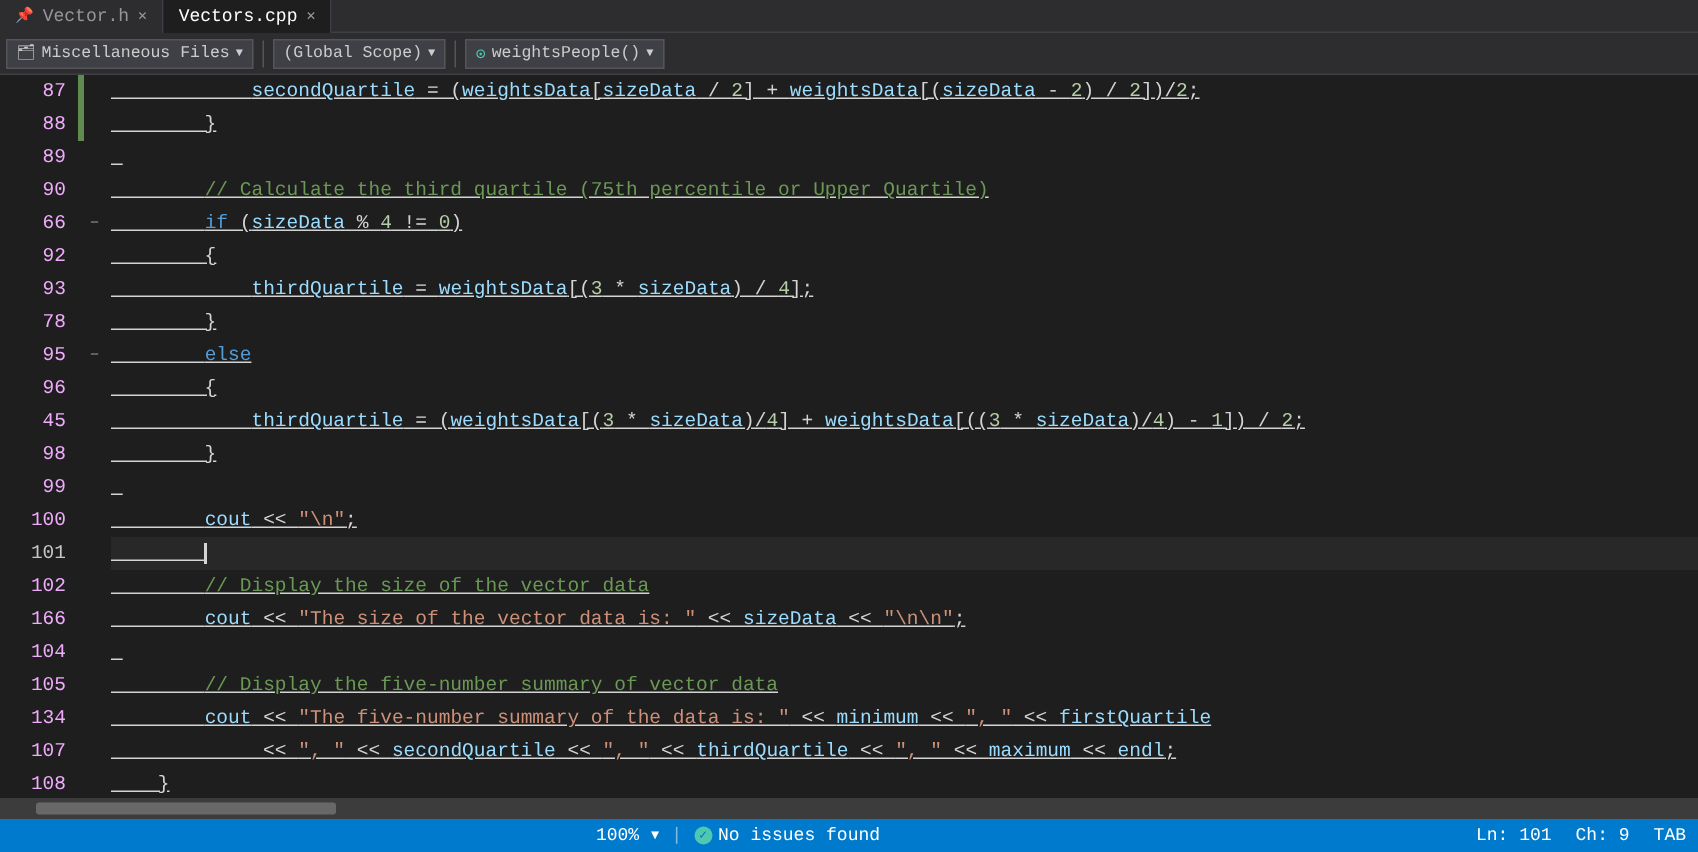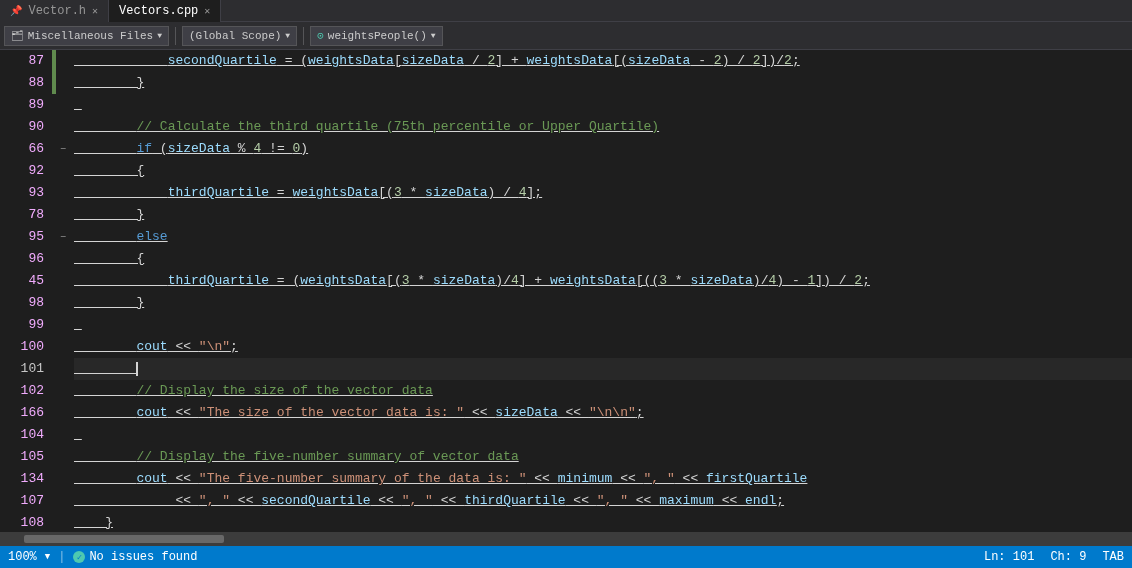--- a/index.html
+++ b/index.html
@@ -168,20 +168,21 @@
       padding: 0 8px;
       font-size: 12px;
       color: #ffffff;
       gap: 8px;
     }
     .status-left {
       display: flex;
       align-items: center;
       gap: 8px;
       flex: 1;
+      justify-content: center;
     }
     .status-right {
       display: flex;
       align-items: center;
       gap: 16px;
       font-size: 12px;
     }
     .status-zoom {
       color: #ffffff;
     }

